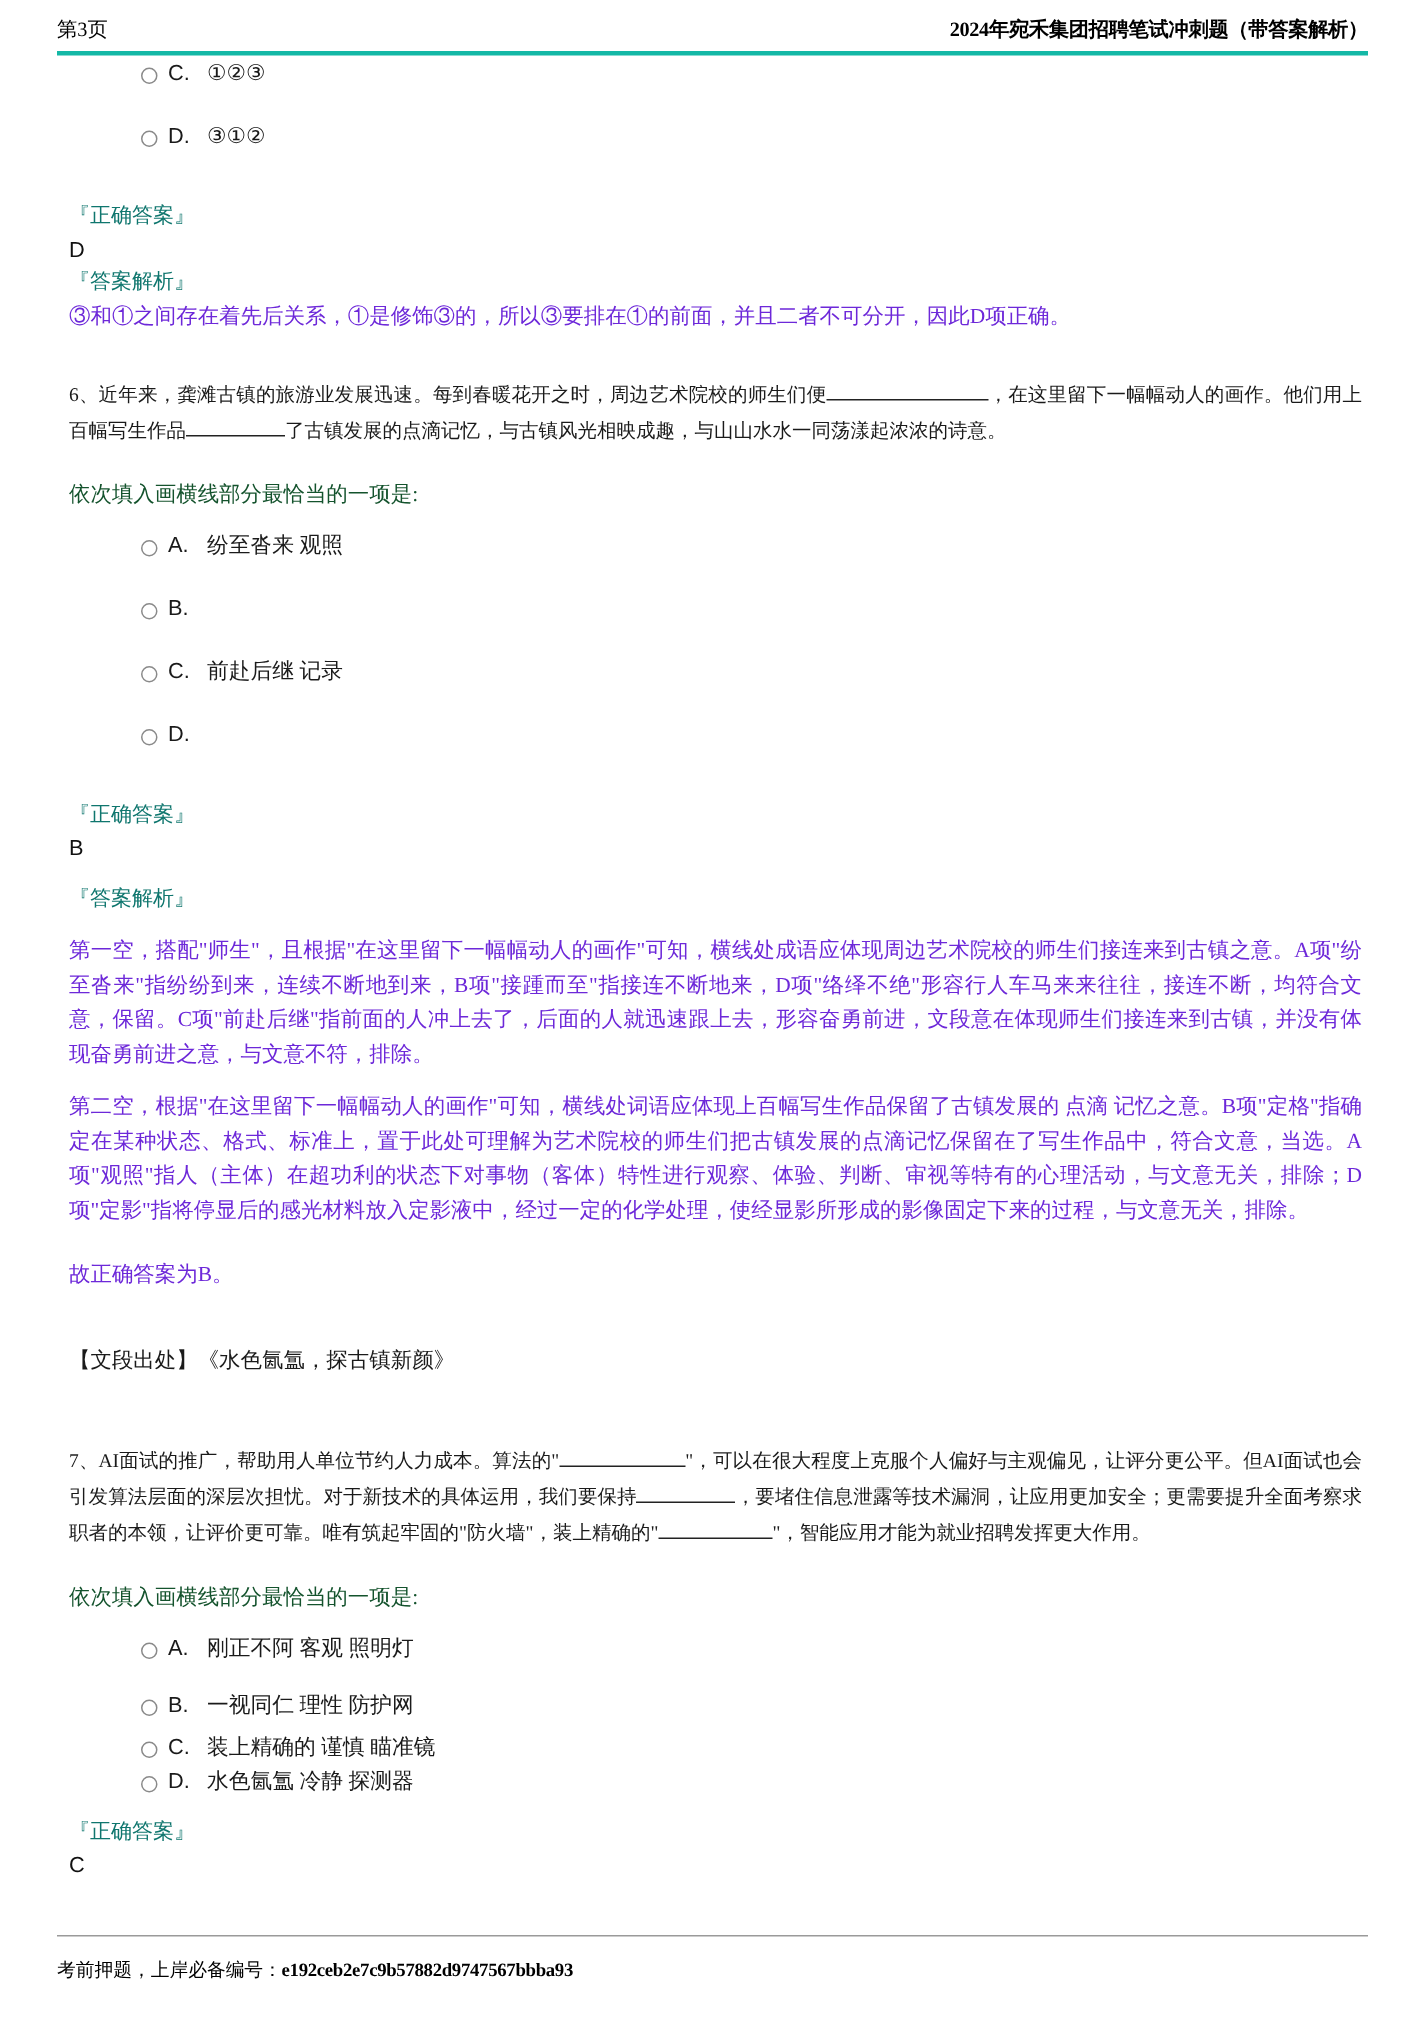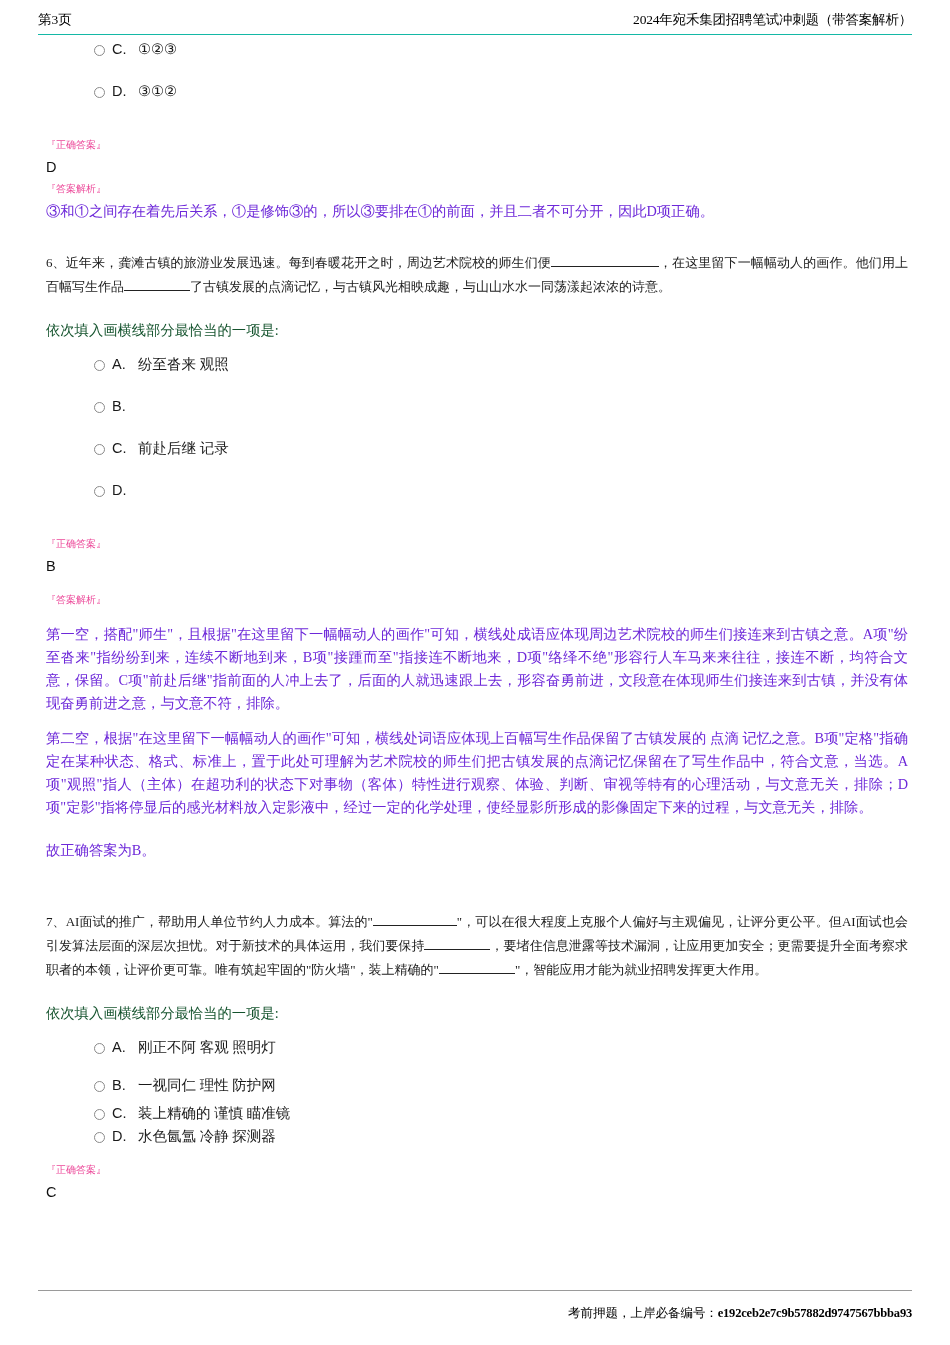--- a/index.html
+++ b/index.html
@@ -21,47 +21,47 @@
     overflow: hidden;
   }
 
   
   .page-header {
     position: absolute;
     top: 10px;
     left: 38px;
     right: 38px;
     height: 24px;
-    border-bottom: 1px solid #14b8a6;
+    border-bottom: 3px solid #14b8a6;
     display: flex;
     align-items: flex-start;
     justify-content: space-between;
     font-size: 13.5px;
     line-height: 20px;
     color: #000;
   }
   .page-header .hdr-left {
     letter-spacing: 0;
   }
   .page-header .hdr-right {
-    font-weight: 400;
+    font-weight: 700;
     letter-spacing: -0.2px;
   }
 
   
   .page-footer {
     position: absolute;
     left: 38px;
     right: 38px;
     bottom: 22px;
     height: 26px;
     border-top: 1px solid #9a9a9a;
     display: flex;
     align-items: flex-end;
-    justify-content: flex-end;
+    justify-content: flex-start;
     font-size: 12.5px;
     line-height: 20px;
     color: #000;
     padding-top: 6px;
   }
   .page-footer .ftr-right {
     letter-spacing: -0.1px;
   }
   .page-footer .code {
     font-weight: 700;
@@ -105,23 +105,23 @@
     font-family: "Liberation Sans", sans-serif;
     font-size: 14.5px;
   }
   .opt-row .opt-text {
     flex: 1 1 auto;
   }
 
   .spaced-opts .opt-row { margin-bottom: 20px; }
 
   .label-line {
-    font-size: 10px;
-    line-height: 22px;
-    color: #ec4899;
+    font-size: 14px;
+    line-height: 22px;
+    color: #0f766e;
   }
   .answer-letter {
     font-family: "Liberation Sans", sans-serif;
     font-size: 14.5px;
     line-height: 22px;
     color: #111;
   }
   .para {
     font-size: 14.3px;
     line-height: 23px;
@@ -237,20 +237,21 @@
     <div class="gap-sm"></div>
 
     <p class="para">第二空，根据"在这里留下一幅幅动人的画作"可知，横线处词语应体现上百幅写生作品保留了古镇发展的 点滴 记忆之意。B项"定格"指确定在某种状态、格式、标准上，置于此处可理解为艺术院校的师生们把古镇发展的点滴记忆保留在了写生作品中，符合文意，当选。A项"观照"指人（主体）在超功利的状态下对事物（客体）特性进行观察、体验、判断、审视等特有的心理活动，与文意无关，排除；D项"定影"指将停显后的感光材料放入定影液中，经过一定的化学处理，使经显影所形成的影像固定下来的过程，与文意无关，排除。</p>
 
     <div class="gap-md"></div>
 
     <p class="para">故正确答案为B。</p>
 
     <div class="gap-md"></div>
 
+    <p class="src-line">【文段出处】《水色氤氲，探古镇新颜》</p>
 
     <div class="gap-lg"></div>
 
     <p class="q-stem"><span>7、AI面试的推广，帮助用人单位节约人力成本。算法的"</span><span class="blank w3"></span><span>"，可以在很大程度上克服个人偏好与主观偏见，让评分更公平。但AI面试也会引发算法层面的深层次担忧。对于新技术的具体运用，我们要保持</span><span class="blank w2"></span><span>，要堵住信息泄露等技术漏洞，让应用更加安全；更需要提升全面考察求职者的本领，让评价更可靠。唯有筑起牢固的"防火墙"，装上精确的"</span><span class="blank w4"></span><span>"，智能应用才能为就业招聘发挥更大作用。</span></p>
 
     <div class="gap-md"></div>
 
     <p class="prompt">依次填入画横线部分最恰当的一项是:</p>
 
     <div class="gap-sm"></div>

